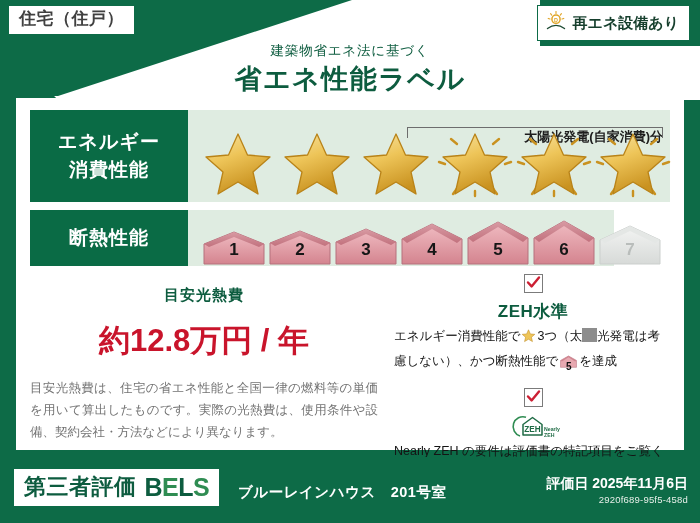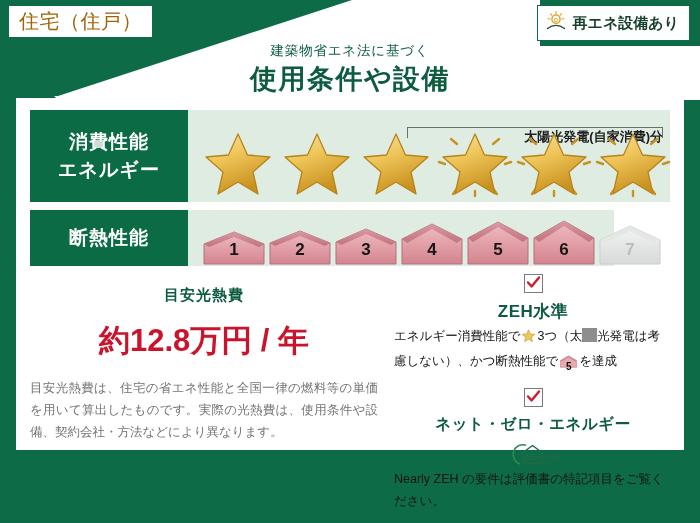--- a/index.html
+++ b/index.html
@@ -25,21 +25,21 @@
     clip-path:polygon(0 0, 352px 0, 58px 96px, 0 96px);
   }
   .topband .greenright{
     position:absolute;right:0;top:0;width:160px;height:46px;background:#0d6b47;
   }
 
   .tag-dwelling{
     position:absolute;left:8px;top:5px;
     background:#ffffff;border:1.6px solid #0d6b47;
     padding:4px 10px 5px 10px;
-    font-size:20px;font-weight:normal;color:#a16207;
+    font-size:17px;font-weight:bold;color:#404040;
     letter-spacing:.5px;line-height:1.1;
     z-index:6;
   }
 
   .badge-renew{
     position:absolute;right:10px;top:5px;
     background:#ffffff;border:1.4px solid #0d6b47;
     height:34px;display:flex;align-items:center;gap:6px;
     padding:0 10px 0 7px;z-index:6;
   }
@@ -171,29 +171,29 @@
         <circle cx="11" cy="9.2" r="4.1" fill="none" stroke="#e0a526" stroke-width="1.5"></circle>
         <text x="11" y="11.6" font-size="5.4" font-family="Liberation Sans, sans-serif" font-weight="bold" fill="#e0a526" text-anchor="middle">D</text>
         <path d="M2.5 18.5 Q11 12.2 19.5 18.5" fill="none" stroke="#1d4a33" stroke-width="1.4" stroke-linecap="round"></path>
       </svg>
     </span>
     <span class="lbl">再エネ設備あり</span>
   </div>
 
   <div class="title-wrap">
     <div class="title-sub">建築物省エネ法に基づく</div>
-    <div class="title-main">使用条件や設備</div>
+    <div class="title-main">省エネ性能ラベル</div>
   </div>
 
   <div class="card">
 
     <div class="row row-energy">
       <div class="rowlabel">
+        <span>エネルギー</span>
         <span>消費性能</span>
-        <span>エネルギー</span>
       </div>
       <div class="rowbody">
 
         <div class="solar-cap">太陽光発電(自家消費)分</div>
         <div class="solar-bracket"></div>
 
         <div class="stars">
 
           <div class="starcell">
             <svg width="76" height="70" viewBox="0 0 76 70">
@@ -381,35 +381,43 @@
           </div>
         </div>
 
         <div class="zblock" style="margin-top:12px;">
           <div class="zhead">
             <span class="chk">
               <svg width="15" height="15" viewBox="0 0 15 15">
                 <path d="M2 7.5 L5.6 11.4 L13 2.4" fill="none" stroke="#cc1f33" stroke-width="2.4" stroke-linecap="round" stroke-linejoin="round"></path>
               </svg>
             </span>
-            <span class="ztitle sm">ネット・ゼロ・エネルギー</span>
             <span class="zeh-logo">
               <svg width="34" height="24" viewBox="0 0 34 24">
                 <path d="M10 22 A9.5 9.5 0 1 1 16 3.2" fill="none" stroke="#2f8c52" stroke-width="1.6"></path>
                 <path d="M13 21 L13 10.5 L22.5 3.5 L32 10.5 L32 21 Z" fill="none" stroke="#1f6b45" stroke-width="1.5" stroke-linejoin="round"></path>
                 <text x="22.5" y="18" font-size="8.2" font-family="Liberation Sans, sans-serif" font-weight="bold" fill="#1f6b45" text-anchor="middle">ZEH</text>
               </svg>
               <span class="nearly">
                 <span>Nearly</span><br>
                 <span>ZEH</span>
               </span>
             </span>
           </div>
           <div class="ztext">Nearly ZEH の要件は評価書の特記項目をご覧ください。</div>
         </div>
 
       </div>
     </div>
 
   </div>
 
+  <div class="footer">
+    <div class="bels">
+      <span class="jp">第三者評価</span>
+      <span class="en"><b style="color:#0d5c3f">B</b><b style="color:#2f8c52">E</b><b style="color:#0d5c3f">L</b><b style="color:#2f8c52">S</b></span>
+    </div>
+    <div class="bldg">ブルーレインハウス　201号室</div>
+    <div class="evaldate">評価日 2025年11月6日</div>
+    <div class="evalid">2920f689-95f5-458d</div>
+  </div>
 
 </div>
 
 </body></html>

